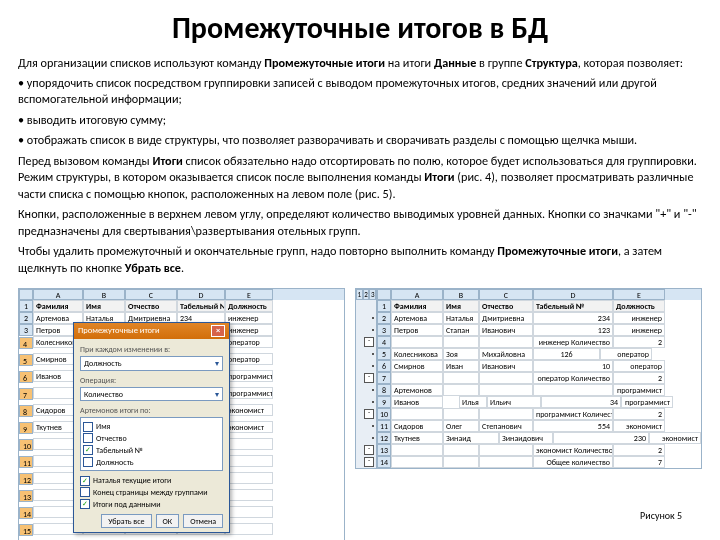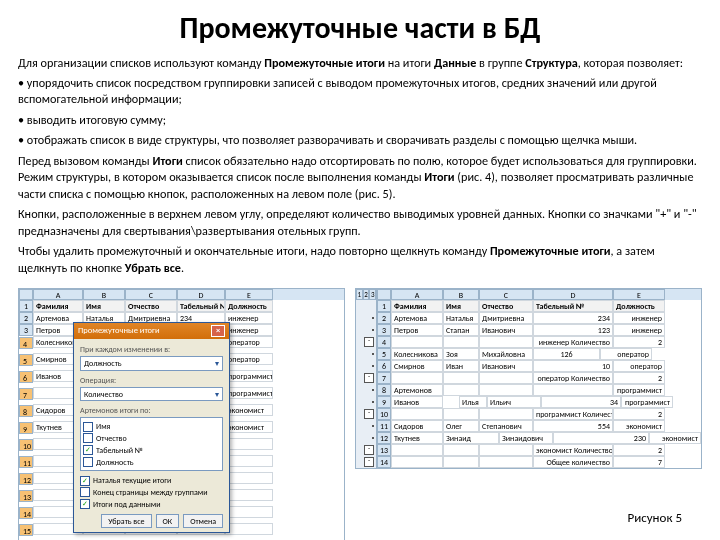--- a/index.html
+++ b/index.html
@@ -27,33 +27,33 @@
   .dlg-t .x{width:12px;height:10px;background:#d6634a;border:1px solid #fff;text-align:center;line-height:8px;color:#fff;font-weight:700}
   .dlg-b{padding:4px 6px}
   .dlg-b label{display:block;margin:1px 0;color:#555}
   .sel{border:1px solid #7a9ac0;background:#fff;padding:1px 3px;margin:1px 0 4px;display:flex;justify-content:space-between}
   .sel .arr{color:#2b5797}
   .lst{border:1px solid #7a9ac0;background:#fff;height:48px;padding:2px;margin:1px 0 4px}
   .chk{display:flex;align-items:center;gap:3px;margin:1px 0}
   .chk .box{width:8px;height:8px;border:1px solid #2b5797;background:#fff;font-size:7px;line-height:7px;text-align:center;color:#13a10e}
   .dlg-btns{display:flex;gap:4px;justify-content:flex-end;margin-top:4px}
   .dlg-btns div{border:1px solid #7a9ac0;background:#f2f2f2;padding:1px 6px}
-  .cap5{text-align:right;font-size:13px;margin-top:40px;padding-right:20px}
+  .cap5{text-align:right;font-size:10px;margin-top:40px;padding-right:20px}
 </style>
 </head>
 <body>
 
-<h1>Промежуточные части в БД</h1>
+<h1>Промежуточные итогов в БД</h1>
 <p><span>Для организации списков используют команду </span><b>Промежуточные итоги</b><span> на итоги </span><b>Данные</b><span> в группе </span><b>Структура</b><span>, которая позволяет:</span></p>
 <p>• упорядочить список посредством группировки записей с выводом промежуточных итогов, средних значений или другой вспомогательной информации;</p>
 <p>• выводить итоговую сумму;</p>
 <p>• отображать список в виде структуры, что позволяет разворачивать и сворачивать разделы с помощью щелчка мыши.</p>
 <p><span>Перед вызовом команды </span><b>Итоги</b><span> список обязательно надо отсортировать по полю, которое будет использоваться для группировки. Режим структуры, в котором оказывается список после выполнения команды </span><b>Итоги</b><span> (рис. 4), позволяет просматривать различные части списка с помощью кнопок, расположенных на левом поле (рис. 5).</span></p>
 <p>Кнопки, расположенные в верхнем левом углу, определяют количество выводимых уровней данных. Кнопки со значками "+" и "-" предназначены для свертывания\развертывания отельных групп.</p>
-<p><span>Чтобы удалить промежуточный и окончательные итоги, надо повторно щелкнуть команду </span><b>Промежуточные итоги</b><span>, а затем щелкнуть по кнопке </span><b>Убрать все</b><span>.</span></p>
+<p><span>Чтобы удалить промежуточный и окончательные групп, надо повторно выполнить команду </span><b>Промежуточные итоги</b><span>, а затем щелкнуть по кнопке </span><b>Убрать все</b><span>.</span></p>
 
 <div class="figs">
 
   <div class="fig">
     <div class="sheet" id="sheet4">
         <div class="rowh">
           <div class="rh" style="width:14px"></div>
           <div class="c" style="width:50px">A</div>
           <div class="c" style="width:42px">B</div>
           <div class="c" style="width:52px">C</div>

